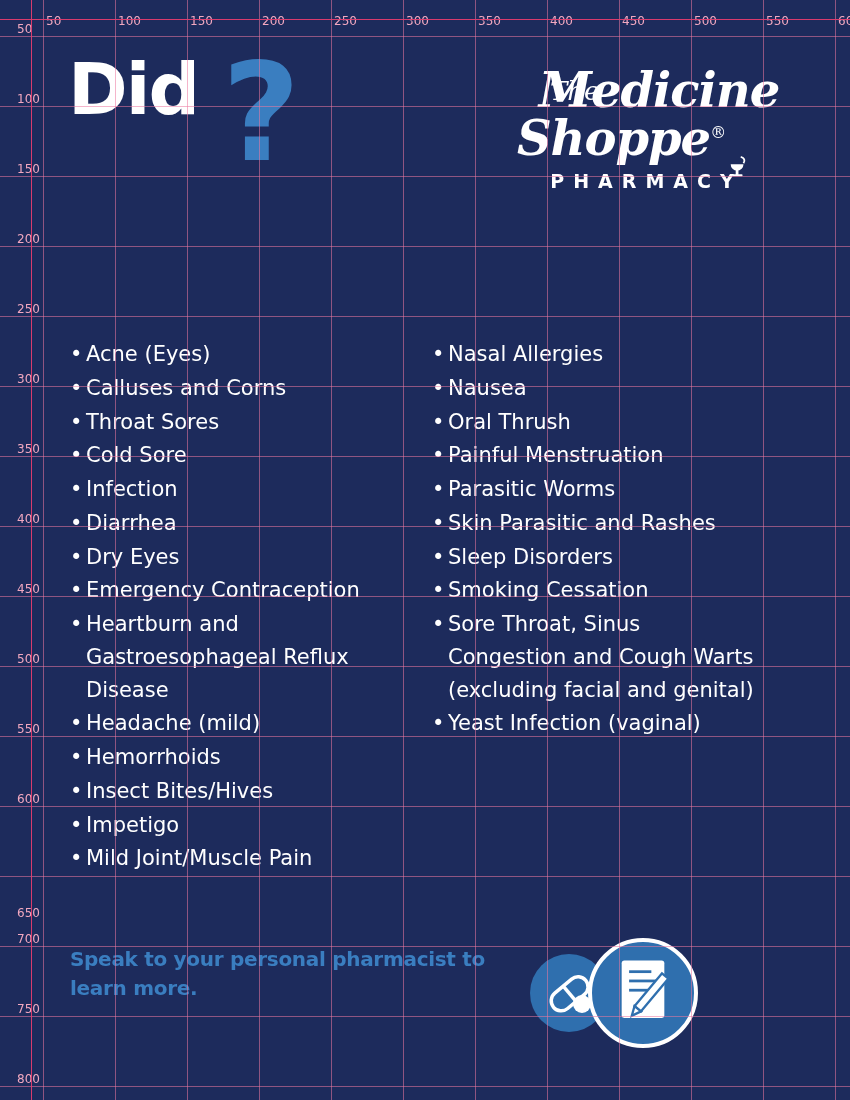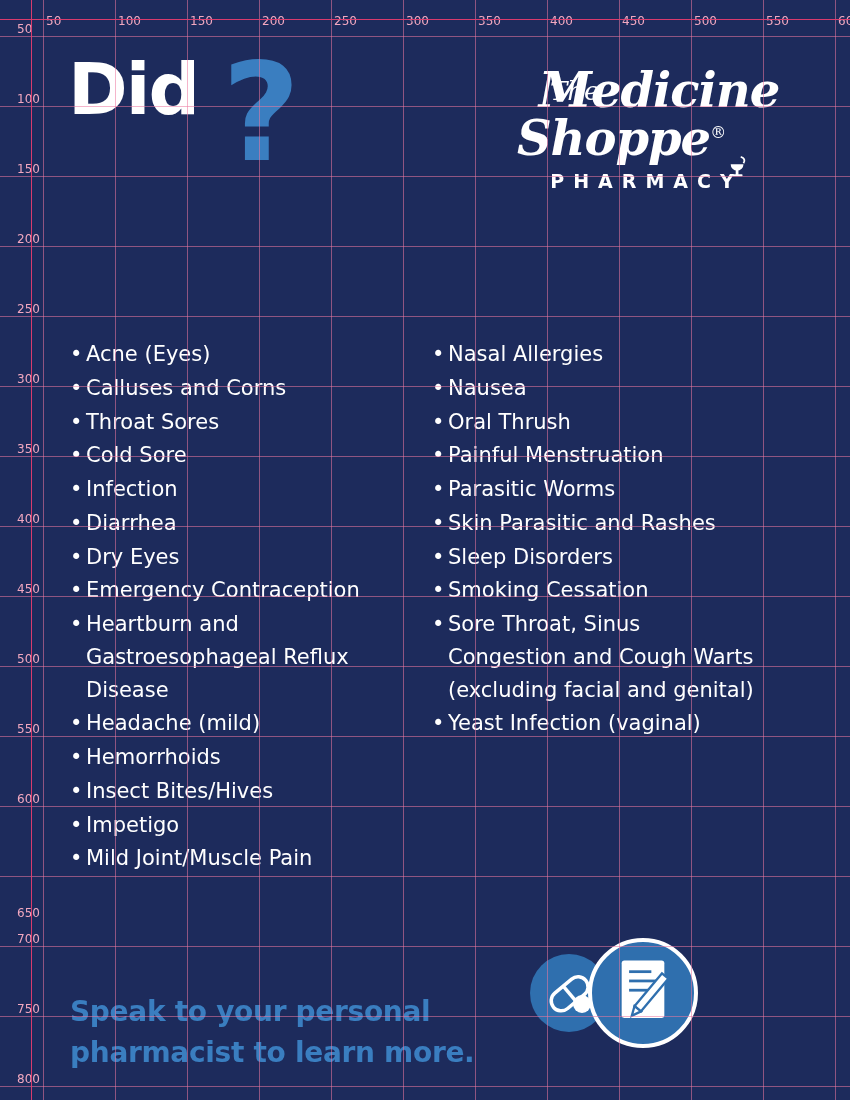--- a/index.html
+++ b/index.html
@@ -191,25 +191,24 @@
   }
 
   
   .footer-cta {
     position: absolute;
     left: 70px;
     top: 945px;
     width: 470px;
     font-family: "DejaVu Sans", sans-serif;
     font-weight: bold;
-    font-size: 28px;
+    font-size: 20px;
     line-height: 1.45;
     color: #3a7ec0;
     letter-spacing: -0.3px;
-    margin-top: 47px;
   }
   .footer-icons {
     position: absolute;
     left: 530px;
     top: 938px;
     width: 180px;
     height: 110px;
   }
   .icon-circle {
     position: absolute;

